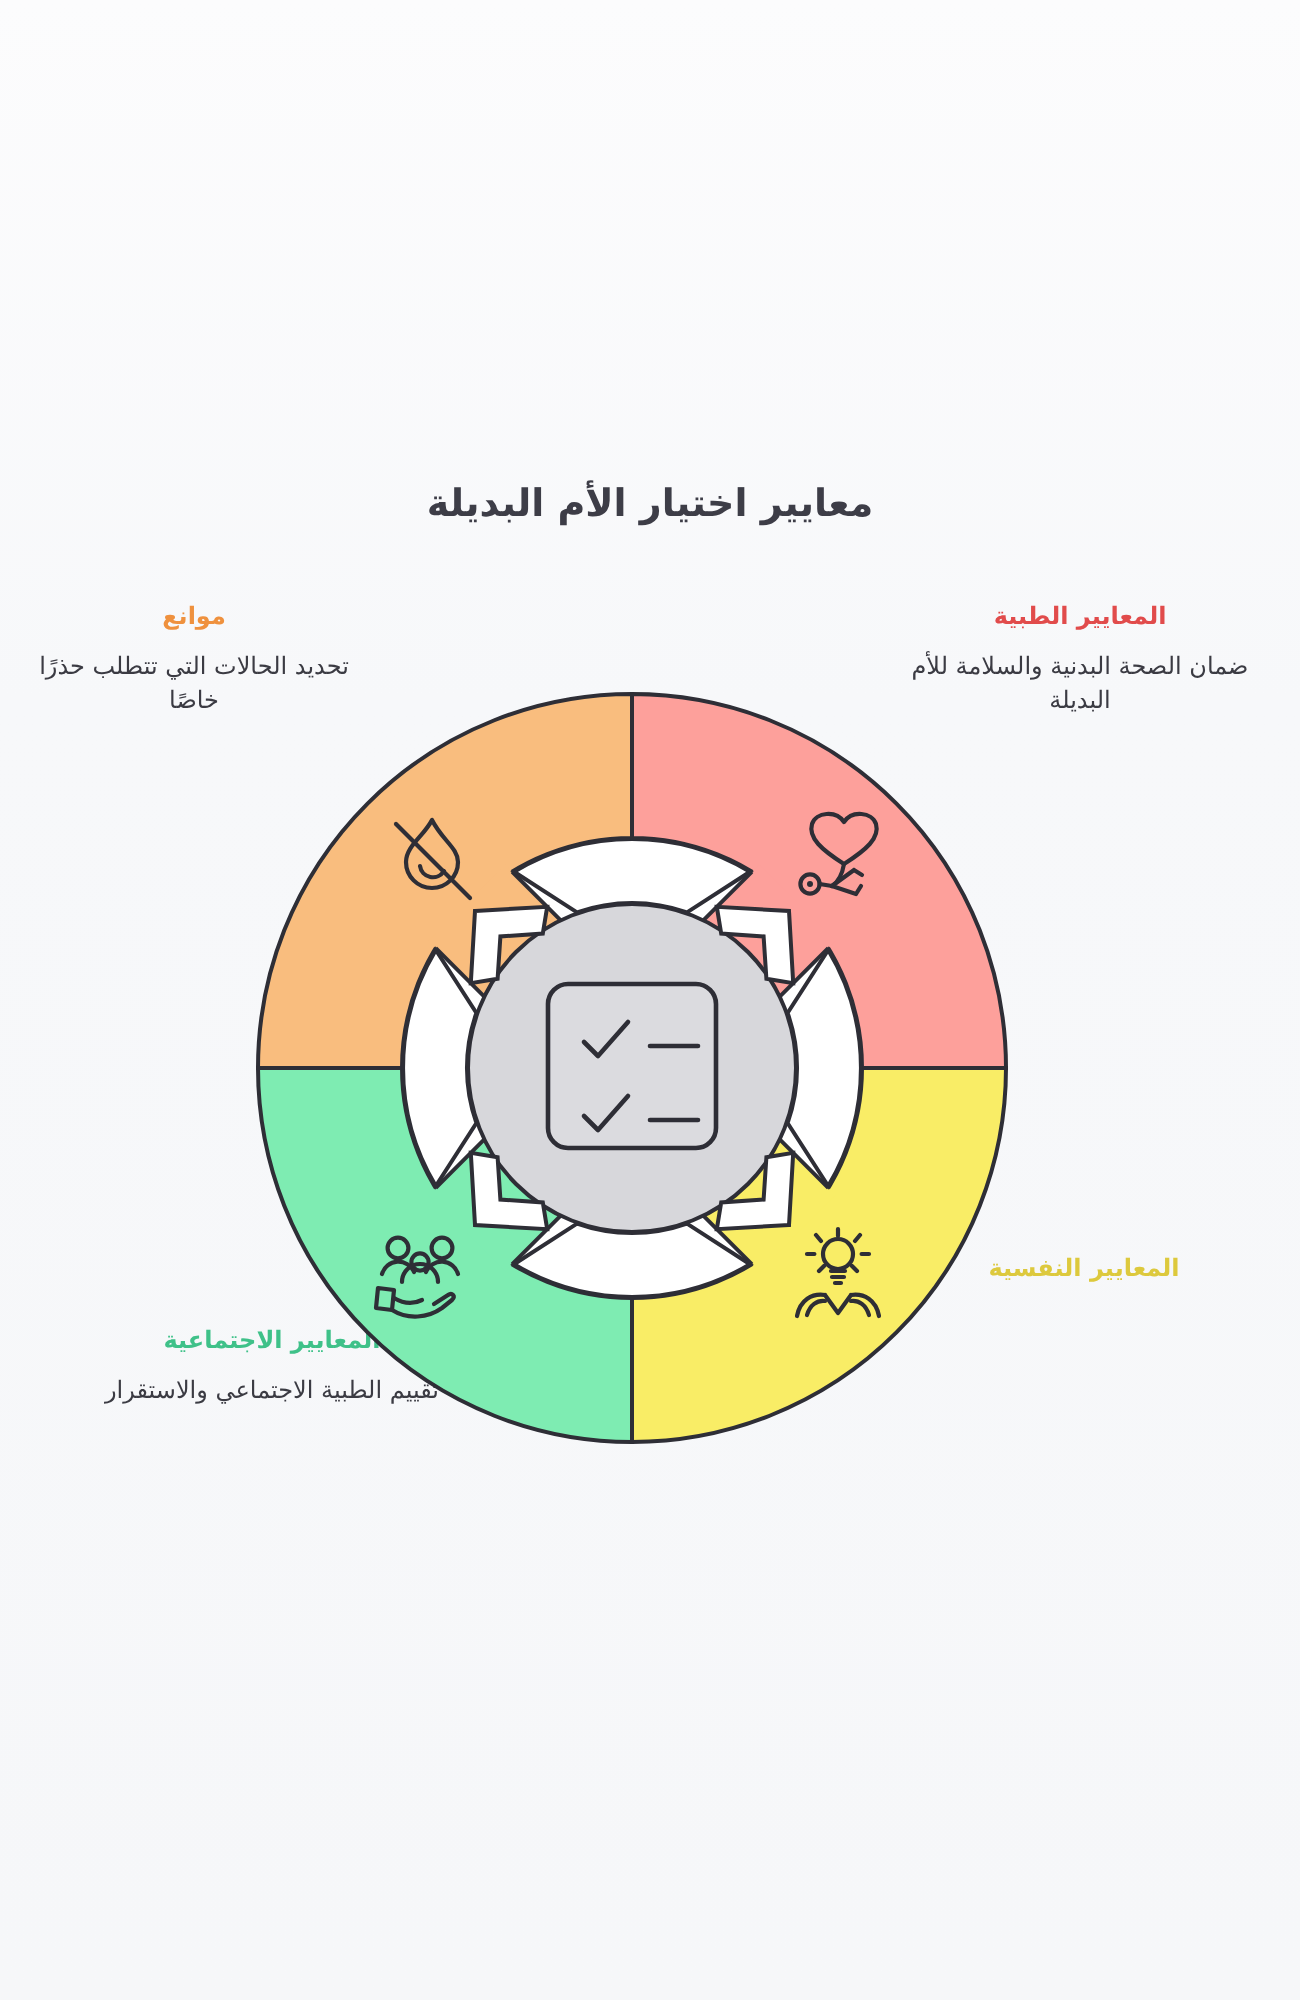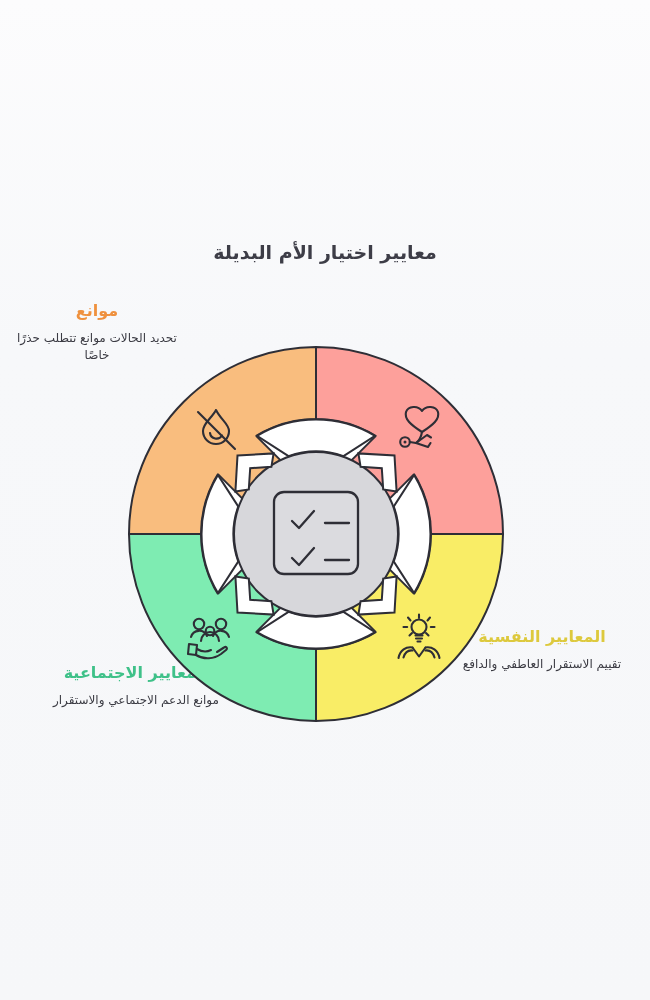--- a/index.html
+++ b/index.html
@@ -14,48 +14,51 @@
     position:absolute;top:241px;left:0;width:650px;
     text-align:center;
     font-size:19px;font-weight:bold;color:#3d3d47;
     direction:rtl;
   }
   .diagram-svg{position:absolute;top:0;left:0;}
   .corner-label{
     position:absolute;
     direction:rtl;text-align:center;
   }
-  .corner-label .hd{font-size:16px;font-weight:bold;line-height:1.3;}
+  .corner-label .hd{font-size:12px;font-weight:bold;line-height:1.3;}
   .corner-label .ds{margin-top:8px;font-size:12px;color:#3b3b43;line-height:1.45;}
   .lb-medical{left:440px;top:301px;width:200px;}
   .lb-contra{left:8px;top:301px;width:178px;}
   .lb-psych{left:443px;top:627px;width:198px;}
   .lb-social{left:0px;top:663px;width:182px;margin-left:45px;}
 </style>
 </head>
 <body>
 
 <div class="stage">
 
   <div class="page-title">معايير اختيار الأم البديلة</div>
 
+  <div class="corner-label lb-medical">
+    <div class="hd" style="color: rgb(225, 75, 75);">المعايير الطبية</div>
+    <div class="ds">ضمان الصحة البدنية والسلامة للأم البديلة</div>
+  </div>
 
   <div class="corner-label lb-contra">
     <div class="hd" style="color: rgb(239, 145, 62);">موانع</div>
-    <div class="ds">تحديد الحالات موانع تتطلب حذرًا خاصًا</div>
+    <div class="ds">تحديد الحالات التي تتطلب حذرًا خاصًا</div>
   </div>
 
   <div class="corner-label lb-psych">
     <div class="hd" style="color: rgb(221, 201, 61);">المعايير النفسية</div>
-    <div class="ds">تقييم الاستقرار العاطفي والدافع</div>
   </div>
 
   <div class="corner-label lb-social">
     <div class="hd" style="color: rgb(63, 193, 137);">المعايير الاجتماعية</div>
-    <div class="ds">موانع الدعم الاجتماعي والاستقرار</div>
+    <div class="ds">تقييم الطبية الاجتماعي والاستقرار</div>
   </div>
 
   <svg class="diagram-svg" width="650" height="1000" viewBox="0 0 650 1000">
     <defs>
       <g id="band">
         <polygon points="346.4,465.4 384.6,503.6 417.8,470.4 379.6,432.2" stroke="none"></polygon>
         <line x1="346.4" y1="465.4" x2="375.9" y2="435.9"></line>
         <line x1="384.6" y1="503.6" x2="414.1" y2="474.1"></line>
       </g>
       <path id="flow-arc" d="M257,435.9 A114.5,114.5 0 0 1 375,435.9 L343.5,456.2 A82.5,82.5 0 0 0 288.5,456.2 Z"></path>

